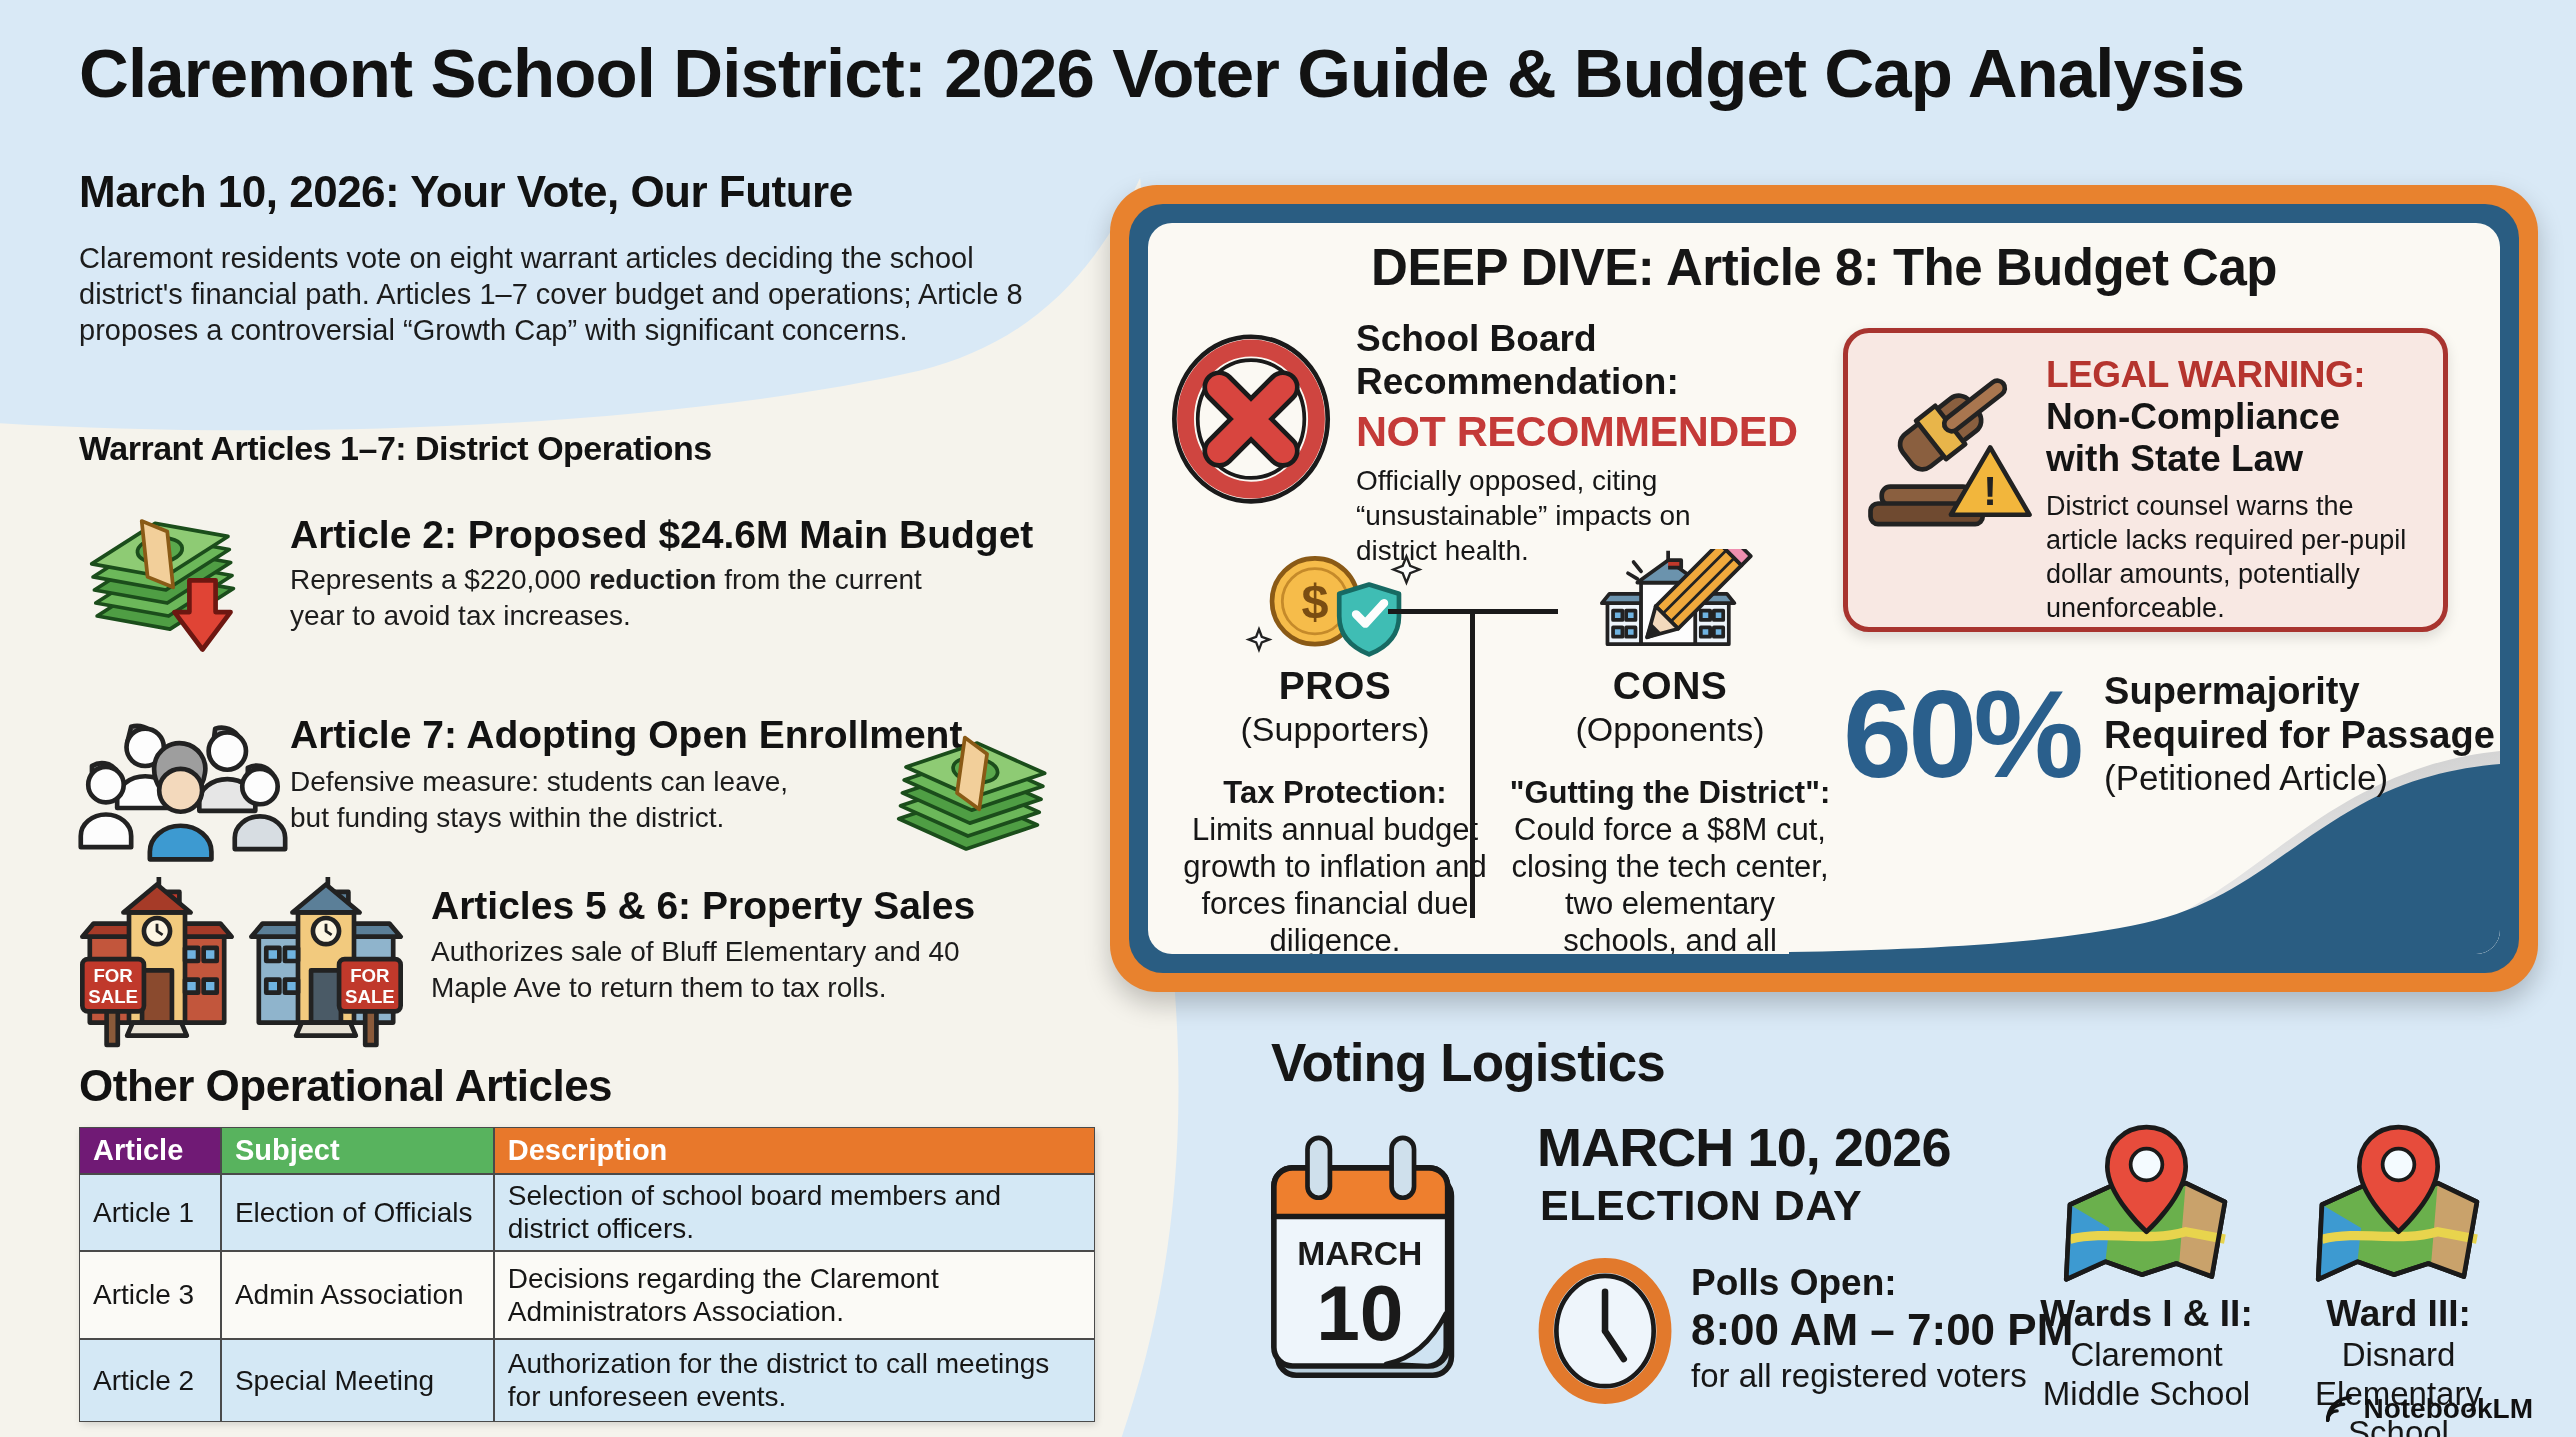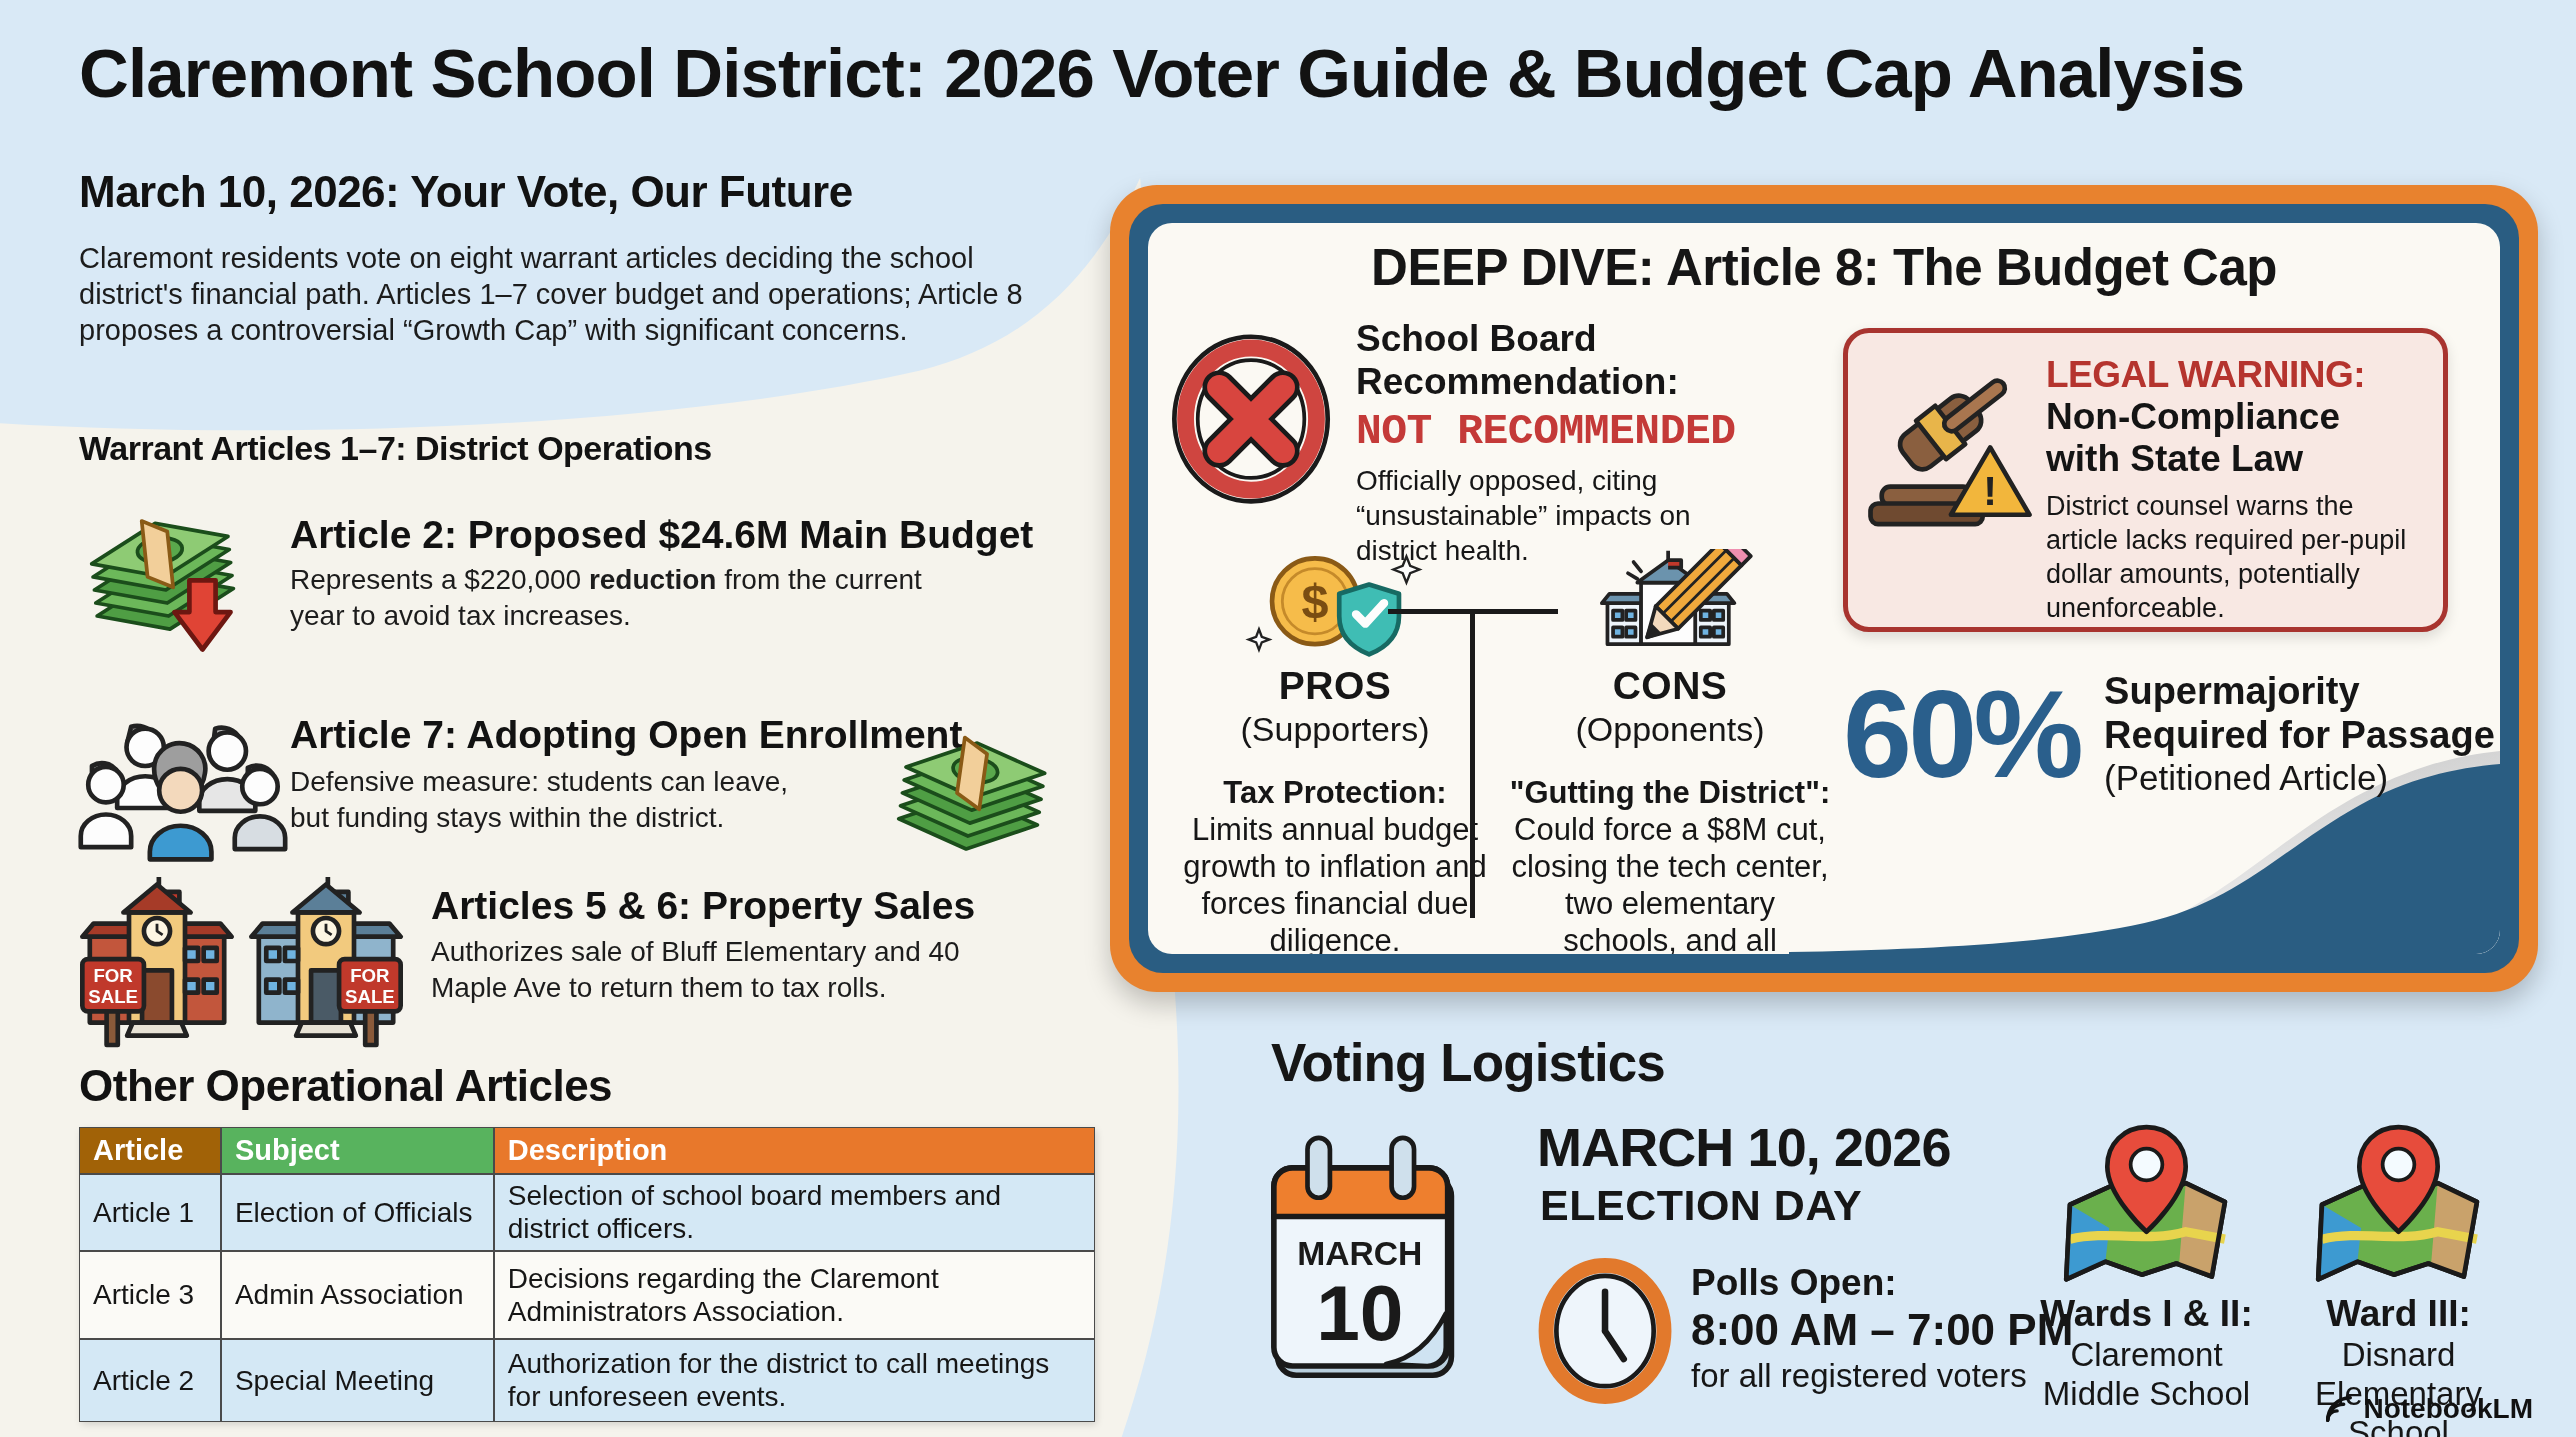--- a/index.html
+++ b/index.html
@@ -20,21 +20,21 @@
   .op-head{color:#fff;font-weight:bold;font-size:29px;}
   .rowA{background:#d4e8f5;}
   .rowB{background:#fbfaf6;}
   
   .dd-outer{left:1110px;top:185px;width:1428px;height:807px;background:#e8822e;border-radius:47px;
             box-shadow:0 11.2px 26px rgba(0,0,0,0.22);}
   .dd-blue{position:absolute;left:19px;top:19px;right:19px;bottom:19px;background:#2a5d82;border-radius:34px;}
   .dd-cream{position:absolute;left:19px;top:19px;right:19px;bottom:19px;background:#fbf9f3;border-radius:24px;overflow:hidden;}
   .dd-title{width:100%;text-align:center;top:15px;font-size:51px;font-weight:bold;letter-spacing:-0.5px;}
   .rec-head{font-size:37px;line-height:43px;font-weight:bold;}
-  .rec-status{font-size:43px;font-weight:bold;color:#c43a38;margin-top:3.7px;letter-spacing:-0.5px;font-family:Liberation Mono, monospace;}
+  .rec-status{font-size:43px;font-weight:bold;color:#c43a38;margin-top:3.7px;letter-spacing:-0.5px;}
   .rec-body{font-size:28px;line-height:35px;margin-top:7.5px;}
   .col-label{font-size:39px;font-weight:bold;letter-spacing:0.5px;}
   .col-sub{font-size:34px;margin-top:1.9px;}
   .col-lead{font-size:31px;font-weight:bold;margin-top:26px;}
   .col-body{font-size:31px;line-height:37px;}
   .legal-box{background:#f8e8e3;border:5.6px solid #a8342f;border-radius:26px;box-shadow:0 5.6px 13px rgba(0,0,0,0.12);}
   .legal-warn{font-size:37px;font-weight:bold;color:#b5342e;letter-spacing:-0.5px;}
   .legal-title{font-size:37px;line-height:42px;font-weight:bold;color:#141414;}
   .legal-body{font-size:27px;line-height:34px;margin-top:9.4px;}
   .stat-num{font-size:124px;font-weight:bold;color:#2a5f8c;letter-spacing:-3.7px;line-height:112px;}
@@ -165,21 +165,21 @@
       <rect x="104" y="96" width="66" height="56" rx="6" fill="#c0392b"></rect>
     </g>
     <text x="137" y="121" text-anchor="middle" font-size="20" font-weight="bold" fill="#fdfdfd">FOR</text>
     <text x="137" y="143" text-anchor="middle" font-size="20" font-weight="bold" fill="#fdfdfd">SALE</text>
   </svg>
   <div class="abs item-title" style="left:431px;top:884px;">Articles 5 &amp; 6: Property Sales</div>
   <div class="abs item-body" style="left:431px;top:934px;width:580px;">Authorizes sale of Bluff Elementary and 40 Maple Ave to return them to tax rolls.</div>
 
   <div class="abs h2" style="left:79px;top:1061px;">Other Operational Articles</div>
   <div class="abs op-table" style="left:79px;top:1127px;">
-    <div class="op-cell op-head" style="background:#a16207;">Article</div>
+    <div class="op-cell op-head" style="background:#701a75;">Article</div>
     <div class="op-cell op-head" style="background:#58b35e;">Subject</div>
     <div class="op-cell op-head" style="background:#e8782b;">Description</div>
 
     <div class="op-cell rowA">Article 1</div>
     <div class="op-cell rowA">Election of Officials</div>
     <div class="op-cell rowA">Selection of school board members and district officers.</div>
 
     <div class="op-cell rowB">Article 3</div>
     <div class="op-cell rowB">Admin Association</div>
     <div class="op-cell rowB">Decisions regarding the Claremont Administrators Association.</div>

